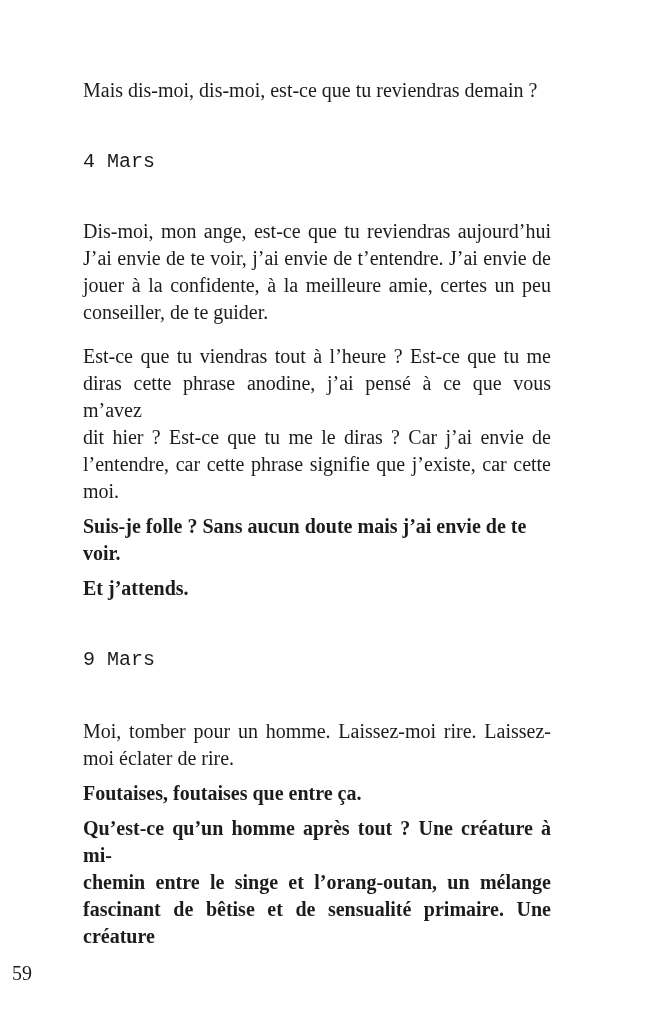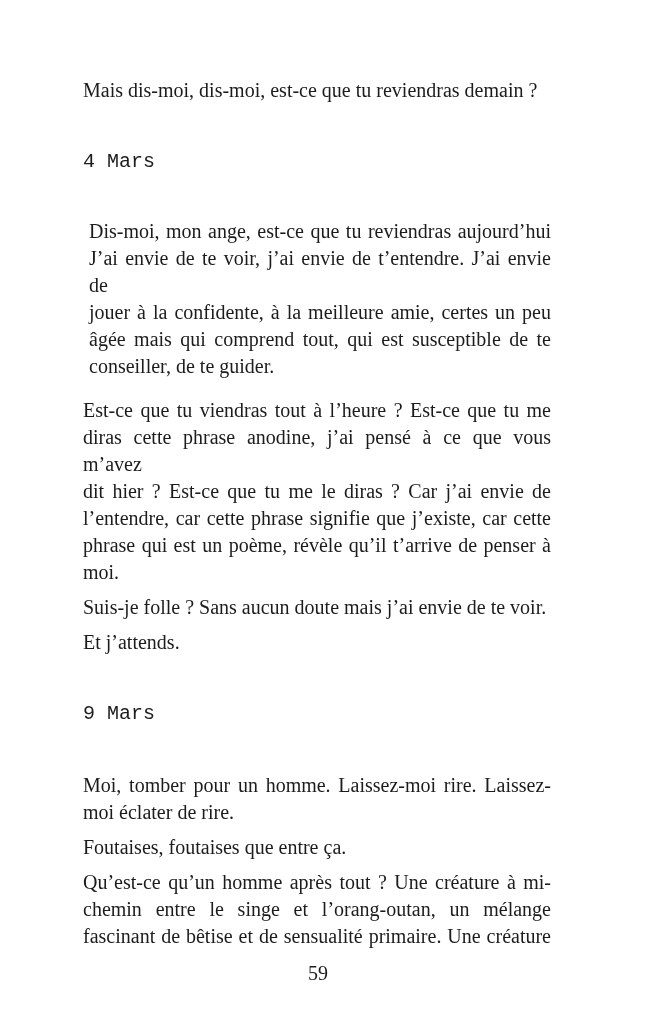--- a/index.html
+++ b/index.html
@@ -15,72 +15,69 @@
     overflow: hidden;
     font-family: "Liberation Serif", "DejaVu Serif", serif;
     font-size: 20px;
     line-height: 27px;
     color: #1c1c1c;
   }
   .content {
     padding: 77px 85px 0 83px;
   }
   .block { margin: 0; }
-  .g8  { margin-top: 8px; }
+  .g8  { margin-top: 8px; font-weight: bold; }
   .g10 { margin-top: 17px; }
-  .g43 { margin-top: 43px; margin-left: 6px; }
+  .g43 { margin-top: 43px; }
   .g44 { margin-top: 44px; font-family: Liberation Mono, monospace; }
   .g45 { margin-top: 45px; }
   .ln {
     display: block;
     text-align: left;
     white-space: normal;
   }
   .ln.j {
     text-align: justify;
     text-align-last: justify;
     text-justify: inter-word;
   }
   .date-heading {
     text-align: left;
   }
   .page-footer {
     position: absolute;
-    left: 0;
+    left: 12px;
     right: 0;
     top: 960px;
-    text-align: center;
   }
 </style>
 </head>
 <body>
 
 <div class="page">
   <div class="content">
 
     <p class="block">
       <span class="ln">Mais dis-moi, dis-moi, est-ce que tu reviendras demain ?</span>
     </p>
 
     <p class="block g44 date-heading">4 Mars</p>
 
     <p class="block g43">
       <span class="ln j">Dis-moi, mon ange, est-ce que tu reviendras aujourd’hui</span>
       <span class="ln j">J’ai envie de te voir, j’ai envie de t’entendre. J’ai envie de</span>
       <span class="ln j">jouer à la confidente, à la meilleure amie, certes un peu</span>
-      <span class="ln j">âgée mais qui comprend tout, qui est susceptible de te</span>
       <span class="ln">conseiller, de te guider.</span>
     </p>
 
     <p class="block g10">
       <span class="ln j">Est-ce que tu viendras tout à l’heure ? Est-ce que tu me</span>
       <span class="ln j">diras cette phrase anodine, j’ai pensé à ce que vous m’avez</span>
       <span class="ln j">dit hier ? Est-ce que tu me le diras ? Car j’ai envie de</span>
       <span class="ln j">l’entendre, car cette phrase signifie que j’existe, car cette</span>
-      <span class="ln j">phrase qui est un poème, révèle qu’il t’arrive de penser à</span>
       <span class="ln">moi.</span>
     </p>
 
     <p class="block g8">
       <span class="ln">Suis-je folle ? Sans aucun doute mais j’ai envie de te voir.</span>
     </p>
 
     <p class="block g8">
       <span class="ln">Et j’attends.</span>
     </p>

